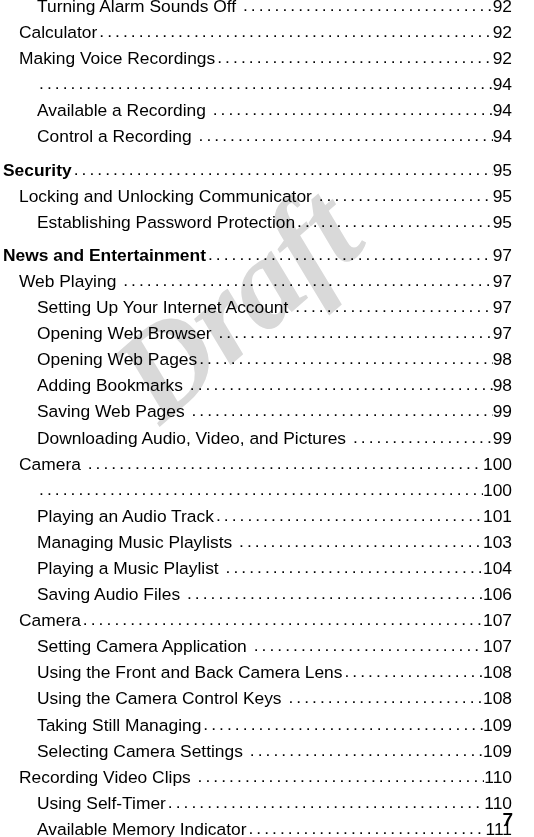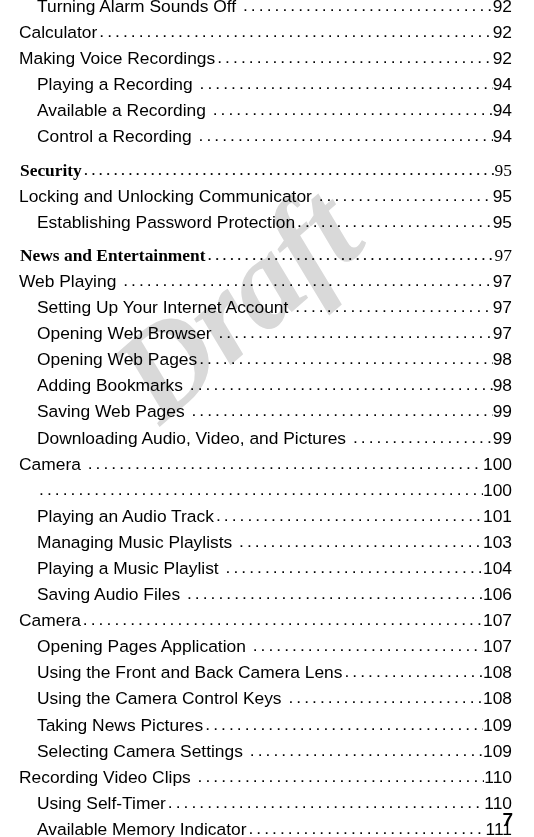--- a/index.html
+++ b/index.html
@@ -84,21 +84,21 @@
   }
 
   .toc-row .pageno {
     flex: 0 0 auto;
     white-space: nowrap;
     text-align: right;
     font-variant-numeric: tabular-nums;
   }
 
   
-  .lvl0 { padding-left: 20px; font-weight: bold; font-family: Liberation Serif, serif; }
+  .lvl0 { padding-left: 3px; font-weight: bold; }
   .lvl0 .leader { font-weight: normal; }
   .lvl0 .pageno { font-weight: normal; }
   .lvl1 { padding-left: 19px; font-weight: normal; }
   .lvl2 { padding-left: 37px; font-weight: normal; }
 
   
   .sp .title::after { content: "\00a0"; }
 
   
   #folio {
@@ -127,21 +127,20 @@
       <span class="title">Calculator</span>
       <span class="leader">.........................................................................................</span>
       <span class="pageno">92</span>
     </div>
     <div class="toc-row lvl1">
       <span class="title">Making Voice Recordings</span>
       <span class="leader">.........................................................................................</span>
       <span class="pageno">92</span>
     </div>
     <div class="toc-row lvl2 sp">
-      <span class="title">Playing a Recording</span>
       <span class="leader">.........................................................................................</span>
       <span class="pageno">94</span>
     </div>
     <div class="toc-row lvl2 sp">
       <span class="title">Available a Recording</span>
       <span class="leader">.........................................................................................</span>
       <span class="pageno">94</span>
     </div>
     <div class="toc-row lvl2 sp">
       <span class="title">Control a Recording</span>
@@ -231,36 +230,36 @@
       <span class="title">Saving Audio Files</span>
       <span class="leader">.........................................................................................</span>
       <span class="pageno">106</span>
     </div>
     <div class="toc-row lvl1">
       <span class="title">Camera</span>
       <span class="leader">.........................................................................................</span>
       <span class="pageno">107</span>
     </div>
     <div class="toc-row lvl2 sp">
-      <span class="title">Opening Pages Application</span>
+      <span class="title">Setting Camera Application</span>
       <span class="leader">.........................................................................................</span>
       <span class="pageno">107</span>
     </div>
     <div class="toc-row lvl2">
       <span class="title">Using the Front and Back Camera Lens</span>
       <span class="leader">.........................................................................................</span>
       <span class="pageno">108</span>
     </div>
     <div class="toc-row lvl2 sp">
       <span class="title">Using the Camera Control Keys</span>
       <span class="leader">.........................................................................................</span>
       <span class="pageno">108</span>
     </div>
     <div class="toc-row lvl2">
-      <span class="title">Taking News Pictures</span>
+      <span class="title">Taking Still Managing</span>
       <span class="leader">.........................................................................................</span>
       <span class="pageno">109</span>
     </div>
     <div class="toc-row lvl2 sp">
       <span class="title">Selecting Camera Settings</span>
       <span class="leader">.........................................................................................</span>
       <span class="pageno">109</span>
     </div>
     <div class="toc-row lvl1 sp">
       <span class="title">Recording Video Clips</span>

